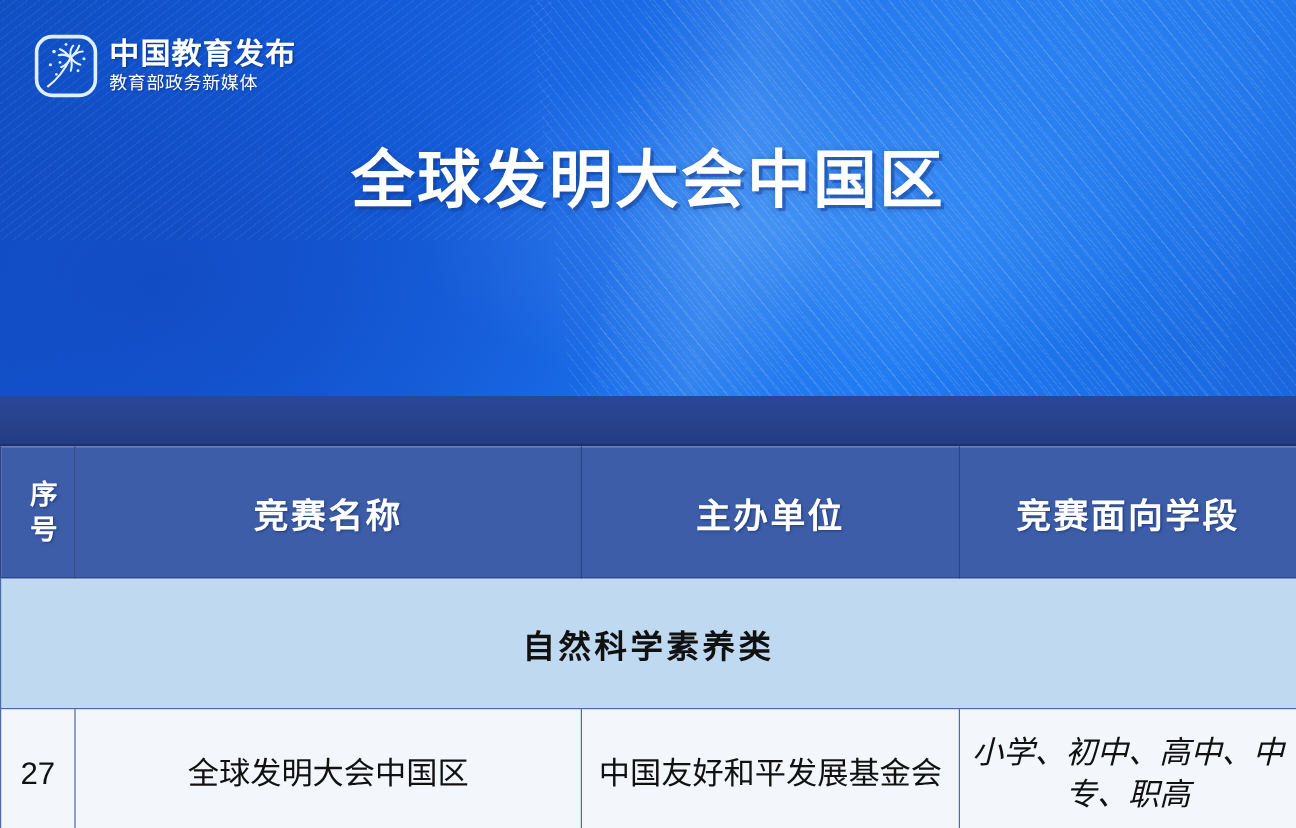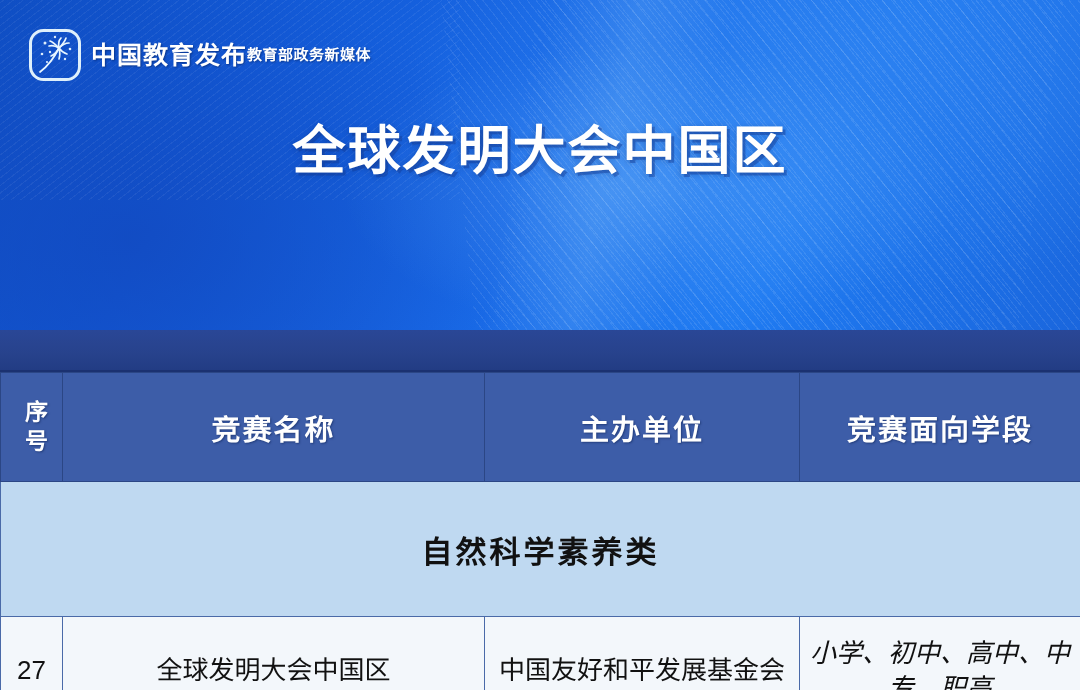--- a/index.html
+++ b/index.html
@@ -97,36 +97,36 @@
     gap: 9px;
     z-index: 5;
   }
   .logo-mark {
     width: 54px;
     height: 54px;
     flex: 0 0 54px;
   }
   .logo-text {
     display: flex;
-    flex-direction: row;
+    flex-direction: column;
     justify-content: center;
     line-height: 1;
   }
   .logo-main {
     font-size: 25px;
     font-weight: bold;
     color: #ffffff;
     letter-spacing: 1px;
     text-shadow: 1px 1px 2px rgba(0,30,90,0.55);
     white-space: nowrap;
   }
   .logo-sub {
     margin-top: 4px;
     font-size: 15px;
-    font-weight: bold;
+    font-weight: normal;
     color: #ffffff;
     letter-spacing: 0.5px;
     text-shadow: 1px 1px 2px rgba(0,30,90,0.55);
     white-space: nowrap;
   }
 
   
   .banner-title {
     position: absolute;
     top: 118px;
@@ -188,27 +188,27 @@
     line-height: 1.28;
     padding: 0 14px;
     word-break: break-all;
     text-align: right;
   }
 
   tr.category-row td {
     height: 100px;
     background: #bfd9f1;
     color: #111111;
-    font-size: 31px;
+    font-size: 27px;
     font-weight: bold;
     letter-spacing: 3px;
     text-align: center;
     vertical-align: middle;
     border: 1px solid #4a6aa8;
-    padding: 17px;
+    padding: 4px;
   }
 
   tr.data-row td {
     background: #f3f7fb;
     color: #111111;
     font-size: 26px;
     vertical-align: middle;
     border: 1px solid #4a6aa8;
     height: 108px;
     padding: 0;

